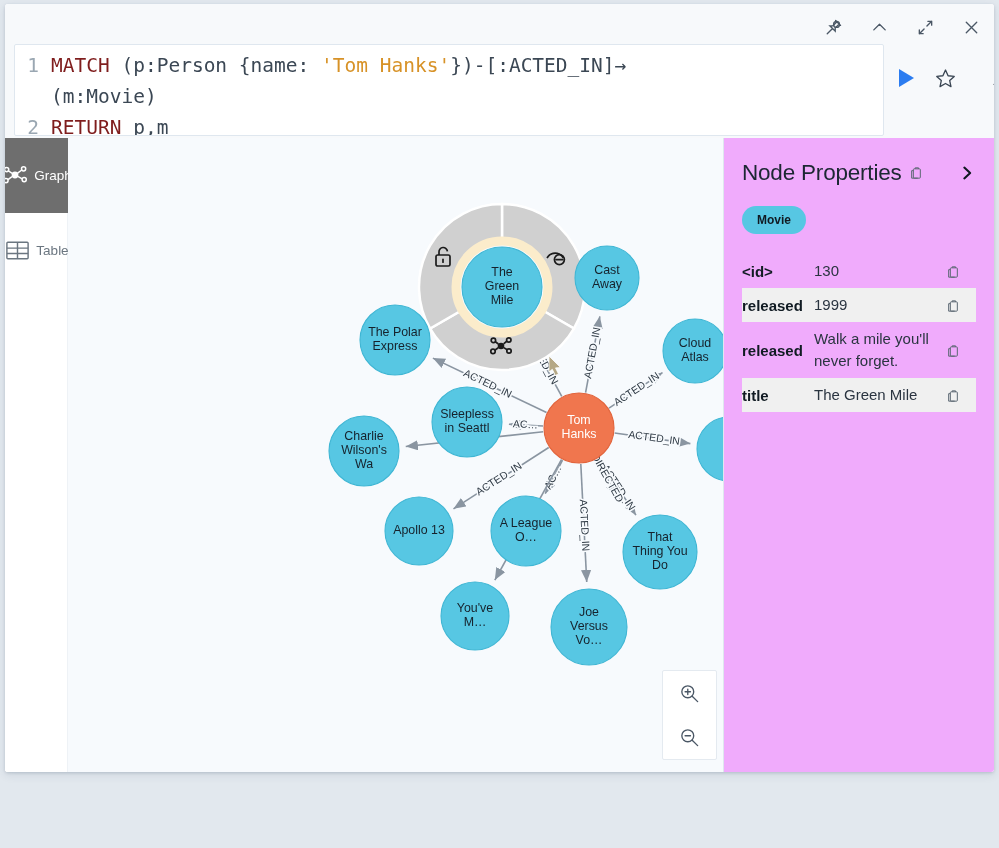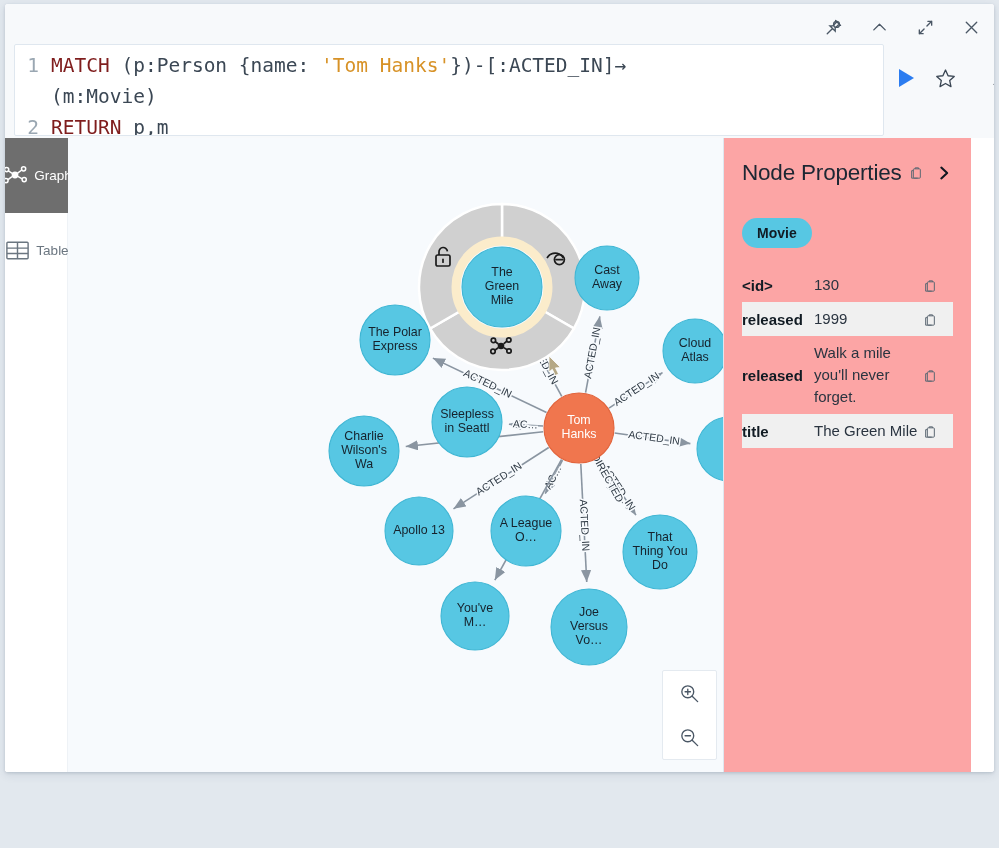--- a/index.html
+++ b/index.html
@@ -123,45 +123,44 @@
     display: flex; flex-direction: column;
   }
   .zoom-btn {
     flex: 1; display: flex; align-items: center; justify-content: center;
     cursor: pointer; color: #4a5765;
   }
 
   
   .props {
     position: absolute; left: 718px; top: 0;
-    width: 248px; height: 634px;
-    background: #fca5a5;
+    width: 271px; height: 634px;
+    background: #f0abfc;
     border-left: 1px solid #dfe7ef;
     padding: 22px 18px 4px 18px;
   }
   .props-head {
     display: flex; align-items: center;
     gap: 7px; margin-bottom: 20px;
   }
   .props-title {
     font-size: 22.5px; color: #1c2733; font-weight: 400;
     letter-spacing: -0.2px;
   }
   .copy-ico { color: #5c6873; cursor: pointer; display: flex; }
   .chev-right {
     margin-left: auto; color: #0f1720; cursor: pointer;
     display: flex; align-items: center;
   }
   .label-chip {
     display: inline-block;
     background: #57c7e3; color: #111b23;
-    font-size: 14px; font-weight: bold;
+    font-size: 12px; font-weight: bold;
     padding: 7px 15px; border-radius: 17px;
     margin-bottom: 20px;
-    margin-top: 12px;
   }
   .prop-row {
     display: flex; align-items: center;
     padding: 6px 8px 6px 0;
     min-height: 30px;
   }
   .prop-row.alt { background: #f0f0f0; }
   .prop-key {
     width: 68px; min-width: 68px;
     font-size: 15px; font-weight: bold; color: #111b23;

